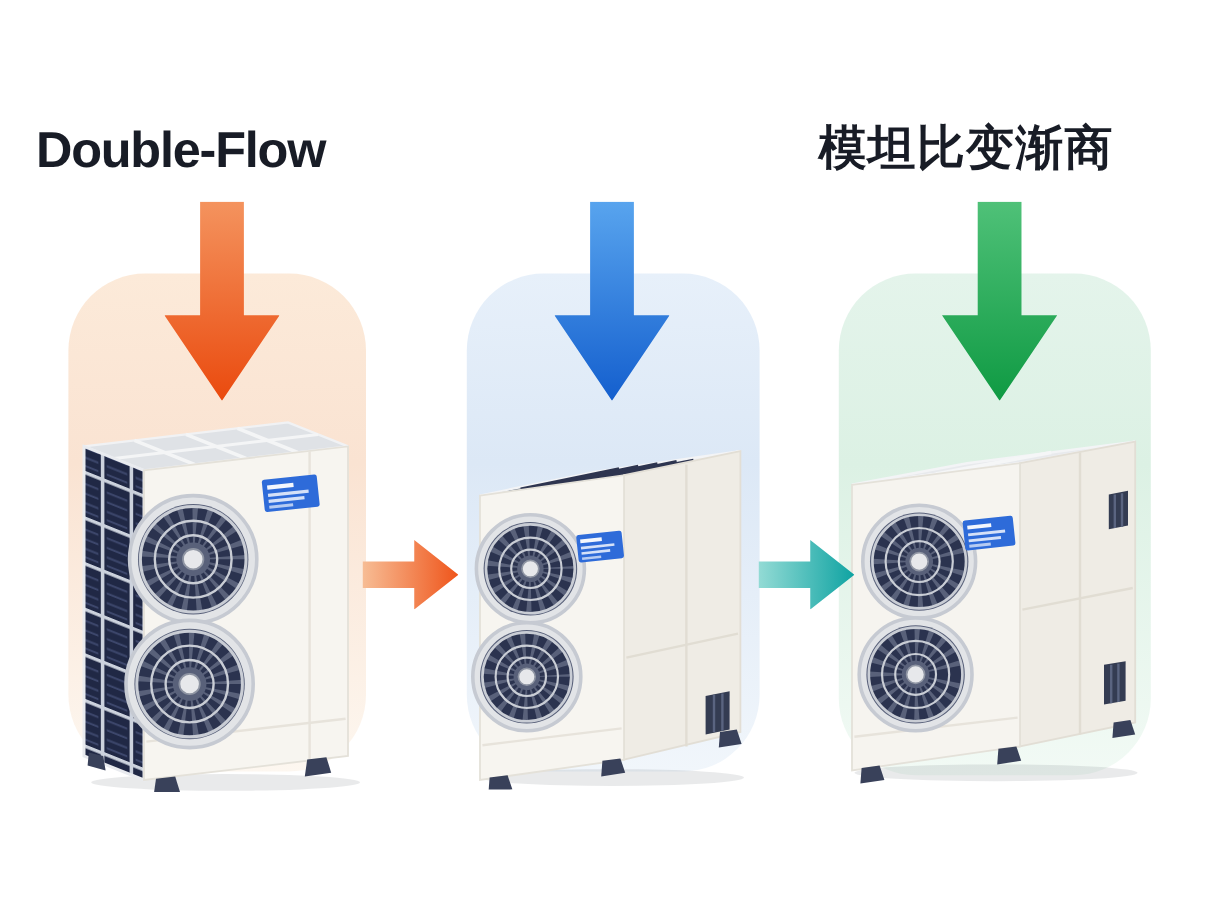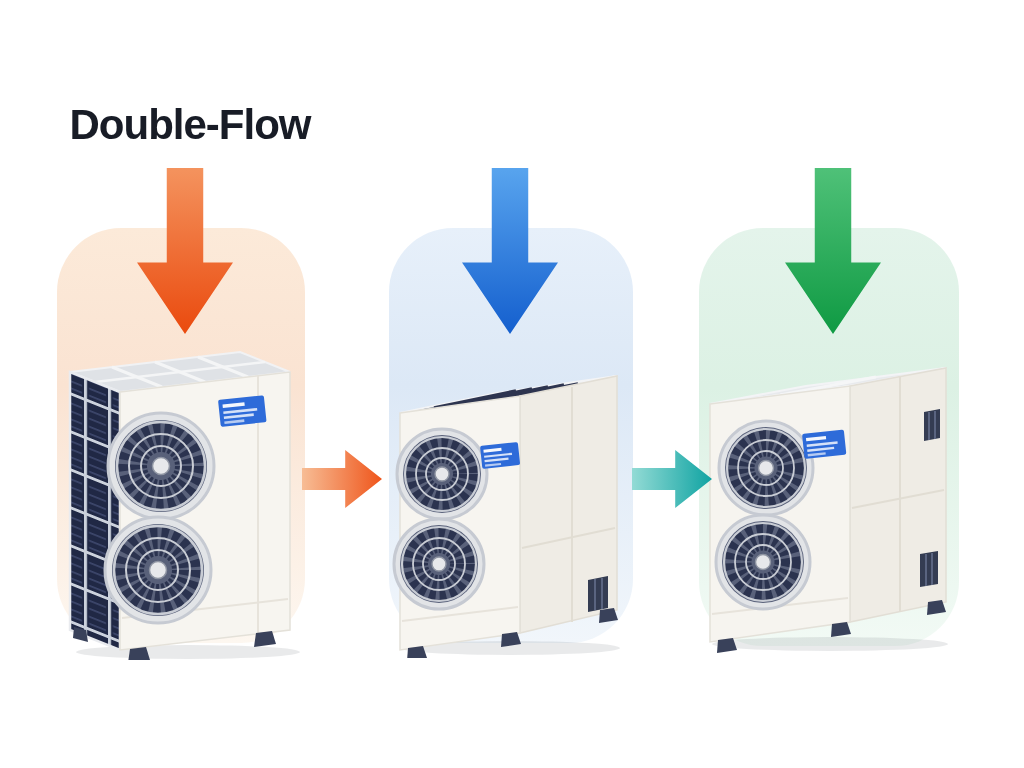--- a/index.html
+++ b/index.html
@@ -8,21 +8,21 @@
     position: relative;
     background: #ffffff;
     overflow: hidden;
     font-family: "Liberation Sans", sans-serif;
   }
   .canvas { position: absolute; inset: 0; }
 
   .stage-label {
     position: absolute;
     top: 102px;
-    text-align: center;
+    text-align: left;
     font-weight: bold;
     color: #181c26;
     font-size: 42px;
     line-height: 1.1;
     z-index: 5;
   }
   .label-1 { left: 30px;  width: 320px; letter-spacing: -1px; }
   .label-2 { left: 372px; width: 280px; letter-spacing: 3px; }
   .label-3 { left: 682px; width: 300px; font-size: 40px; letter-spacing: 1px; }
 
@@ -64,20 +64,21 @@
   }
   .fa-1 { left: 302px; }
   .fa-2 { left: 632px; }
 </style>
 </head>
 <body style="background: rgb(255, 255, 255);">
 
 <div class="canvas">
 
   <div class="stage-label label-1">Double-Flow</div>
+  <div class="stage-label label-3">模坦比变渐商</div>
 
   <div class="glow glow-1" style="background: linear-gradient(rgb(252, 234, 217) 0%, rgb(250, 227, 210) 38%, rgb(253, 247, 240) 100%);"></div>
   <div class="glow glow-2" style="background: linear-gradient(rgb(231, 240, 250) 0%, rgb(220, 232, 246) 38%, rgb(241, 246, 251) 100%);"></div>
   <div class="glow glow-3" style="background: linear-gradient(rgb(228, 244, 235) 0%, rgb(220, 241, 228) 38%, rgb(242, 250, 245) 100%);"></div>
 
   <div class="down-arrow da-1" style="background: linear-gradient(rgb(244, 147, 94), rgb(234, 74, 14));"></div>
   <div class="down-arrow da-2" style="background: linear-gradient(rgb(88, 164, 238), rgb(20, 95, 206));"></div>
   <div class="down-arrow da-3" style="background: linear-gradient(rgb(79, 193, 120), rgb(15, 154, 67));"></div>
 
   <svg class="unit unit-1" viewBox="0 0 240 310">

